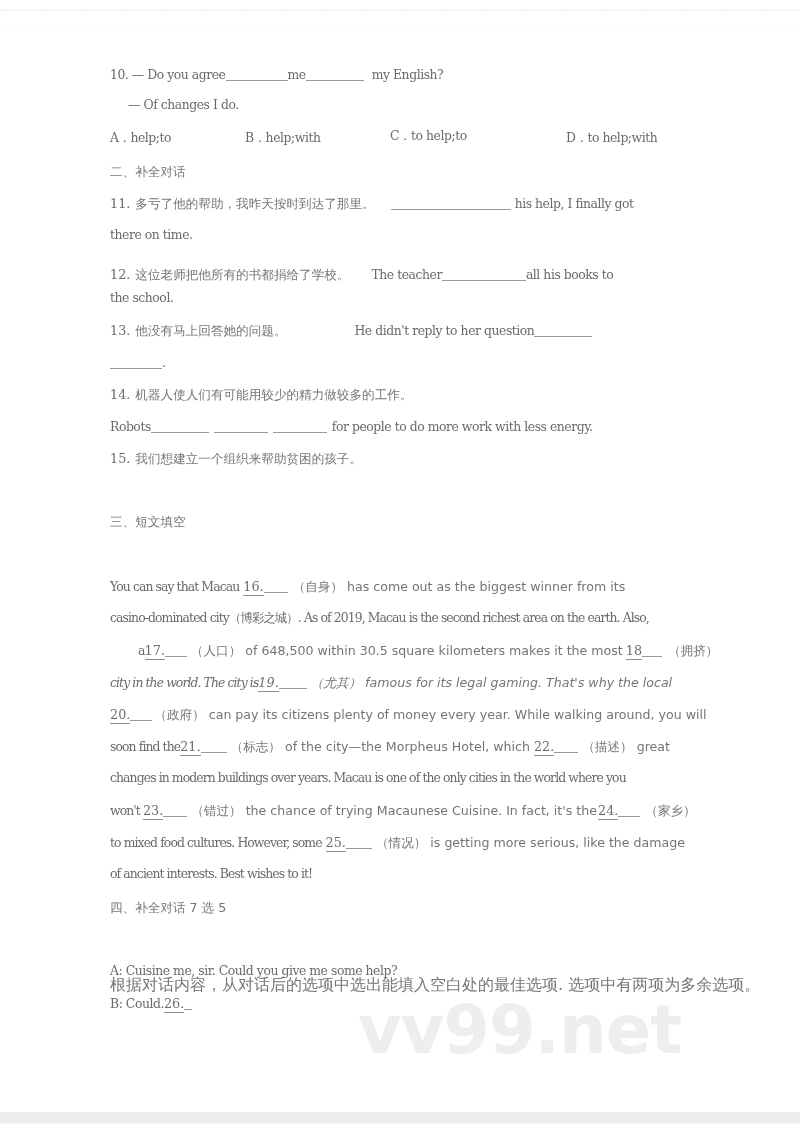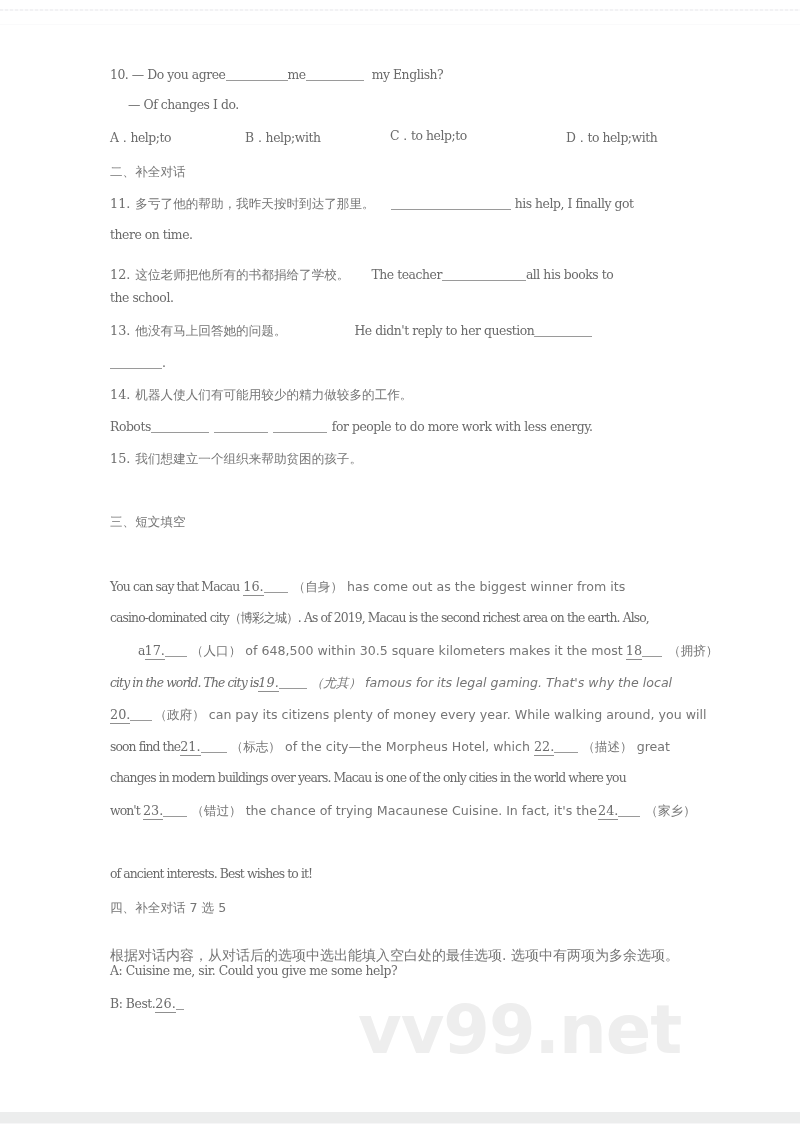--- a/index.html
+++ b/index.html
@@ -175,31 +175,34 @@
   <div class="blk" style="left:110px; top:740px;">
     <span class="en tighter">soon find the</span><span class="num ul">21.</span><span class="bl" style="width:26px;"></span><span class="sp" style="width:4px;"></span><span class="cn">（标志）   of the city—the Morpheus Hotel, which</span><span class="sp" style="width:4px;"></span><span class="num ul">22.</span><span class="bl" style="width:24px;"></span><span class="sp" style="width:4px;"></span><span class="cn">（描述）   great</span>
   </div>
 
   <div class="blk en tighter" style="left:110px; top:772px;">changes in modern buildings over years. Macau  is one of the only cities in the world where you</div>
 
   <div class="blk" style="left:110px; top:804px;">
     <span class="en tighter">won't</span><span class="sp" style="width:3px;"></span><span class="num ul">23.</span><span class="bl" style="width:24px;"></span><span class="sp" style="width:4px;"></span><span class="cn">（错过）   the chance of trying Macaunese Cuisine. In fact, it's the</span><span class="sp" style="width:1px;"></span><span class="num ul">24.</span><span class="bl" style="width:22px;"></span><span class="sp" style="width:5px;"></span><span class="cn">（家乡）</span>
   </div>
 
+  <div class="blk" style="left:110px; top:836px;">
+    <span class="en tighter">to mixed food cultures. However, some</span><span class="sp" style="width:4px;"></span><span class="num ul">25.</span><span class="bl" style="width:26px;"></span><span class="sp" style="width:4px;"></span><span class="cn">（情况）   is getting more serious, like the damage</span>
+  </div>
 
   <div class="blk en tighter" style="left:110px; top:868px;">of ancient interests. Best wishes to it!</div>
 
   <div class="blk cn" style="left:110px; top:902px;">四、补全对话 7 选 5</div>
 
-  <div class="blk cn" style="left:110px; top:948px; font-size:14px;">根据对话内容，从对话后的选项中选出能填入空白处的最佳选项. 选项中有两项为多余选项。</div>
+  <div class="blk cn" style="left:110px; top:977px; font-size:16px;">根据对话内容，从对话后的选项中选出能填入空白处的最佳选项. 选项中有两项为多余选项。</div>
 
   <div class="blk en tight" style="left:110px; top:965px;">A: Cuisine me, sir. Could you give me  some help?</div>
 
   <div class="blk" style="left:110px; top:997px;">
-    <span class="en tight">B: Best.</span><span class="num ul">26.</span><span class="bl" style="width:8px;"></span>
+    <span class="en tight">B: Could.</span><span class="num ul">26.</span><span class="bl" style="width:8px;"></span>
   </div>
 
 </div>
 
 <div id="watermark">vv99.net</div>
 
 <div id="scan-bottom-band"></div>
 <div id="scan-bottom-rule"></div>
 
 </body></html>

